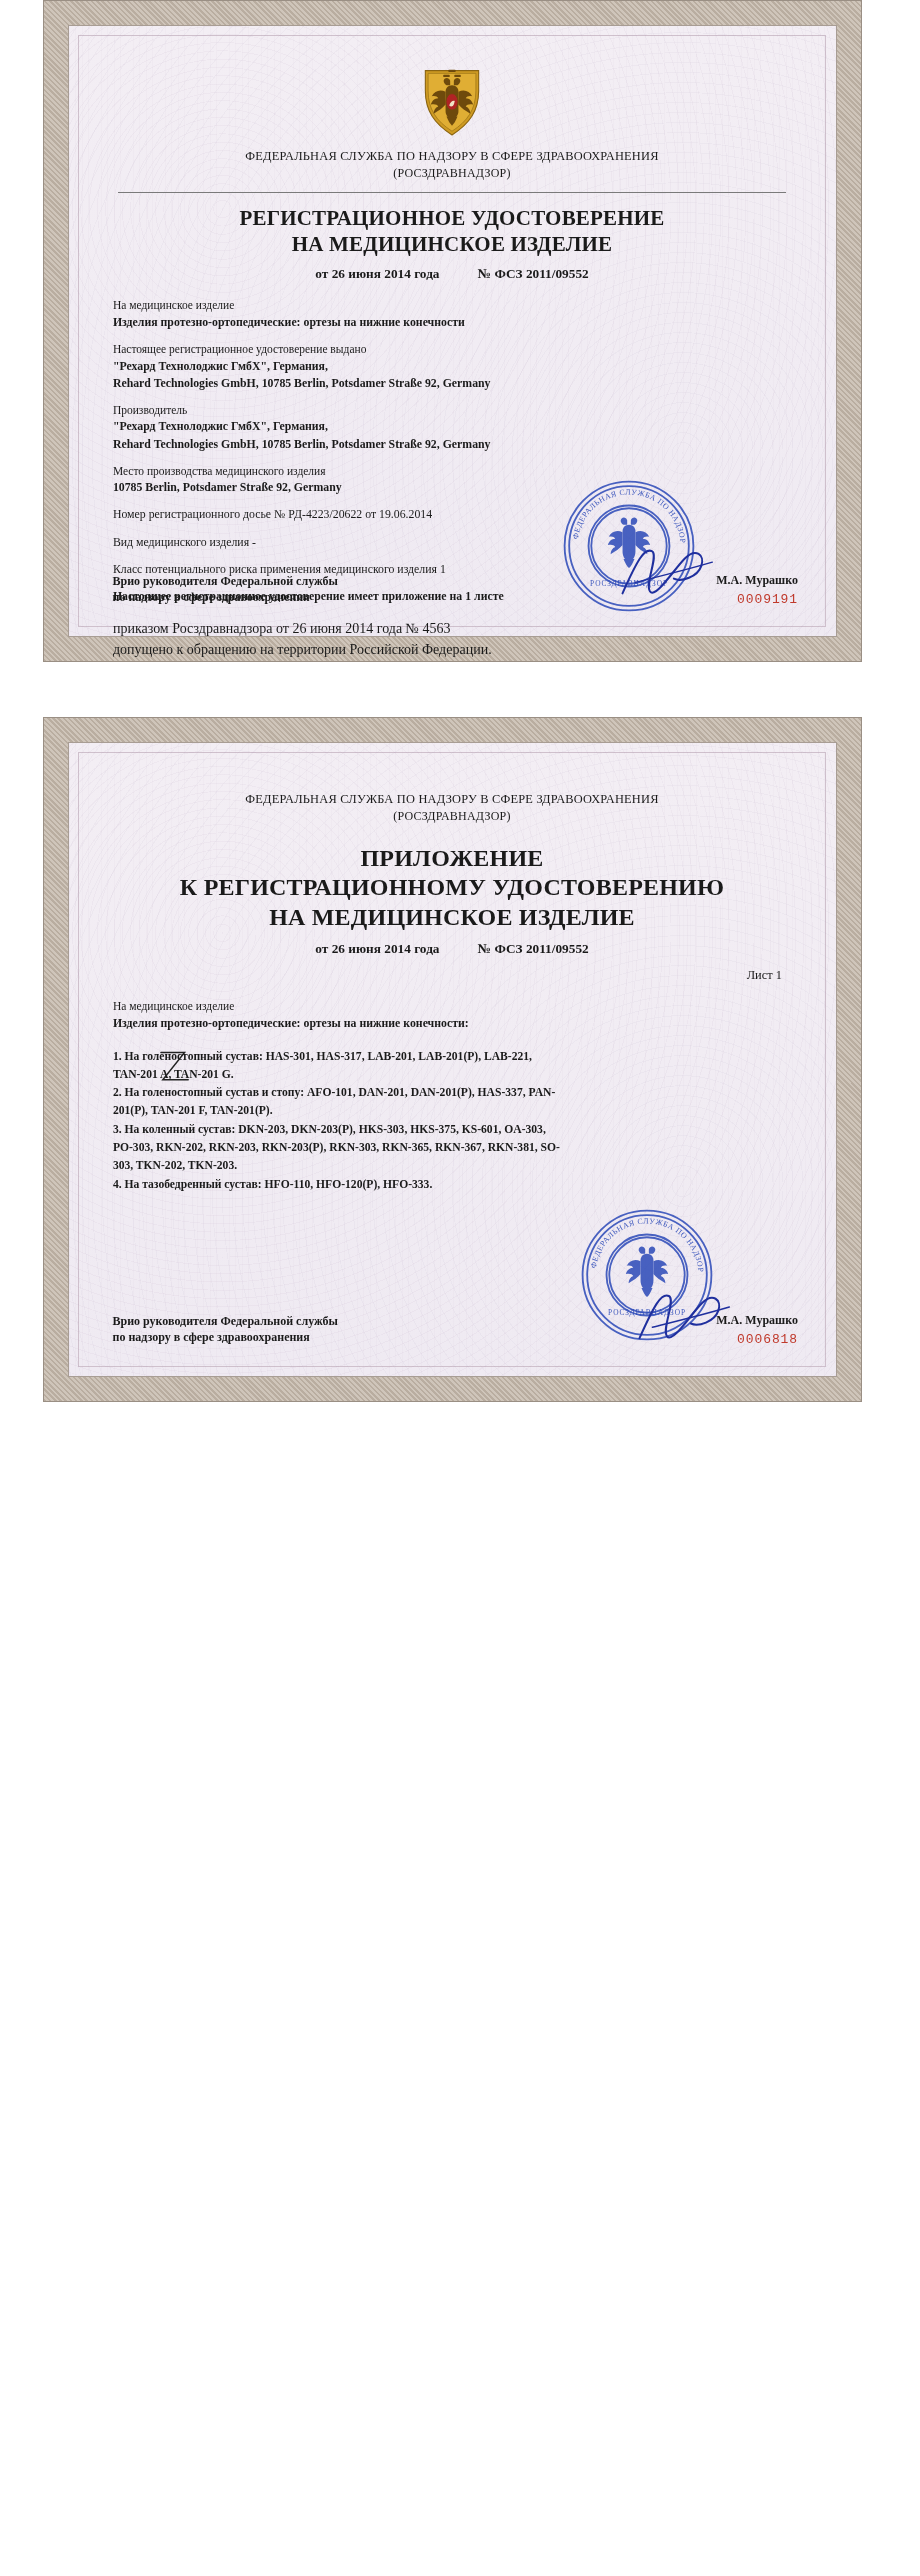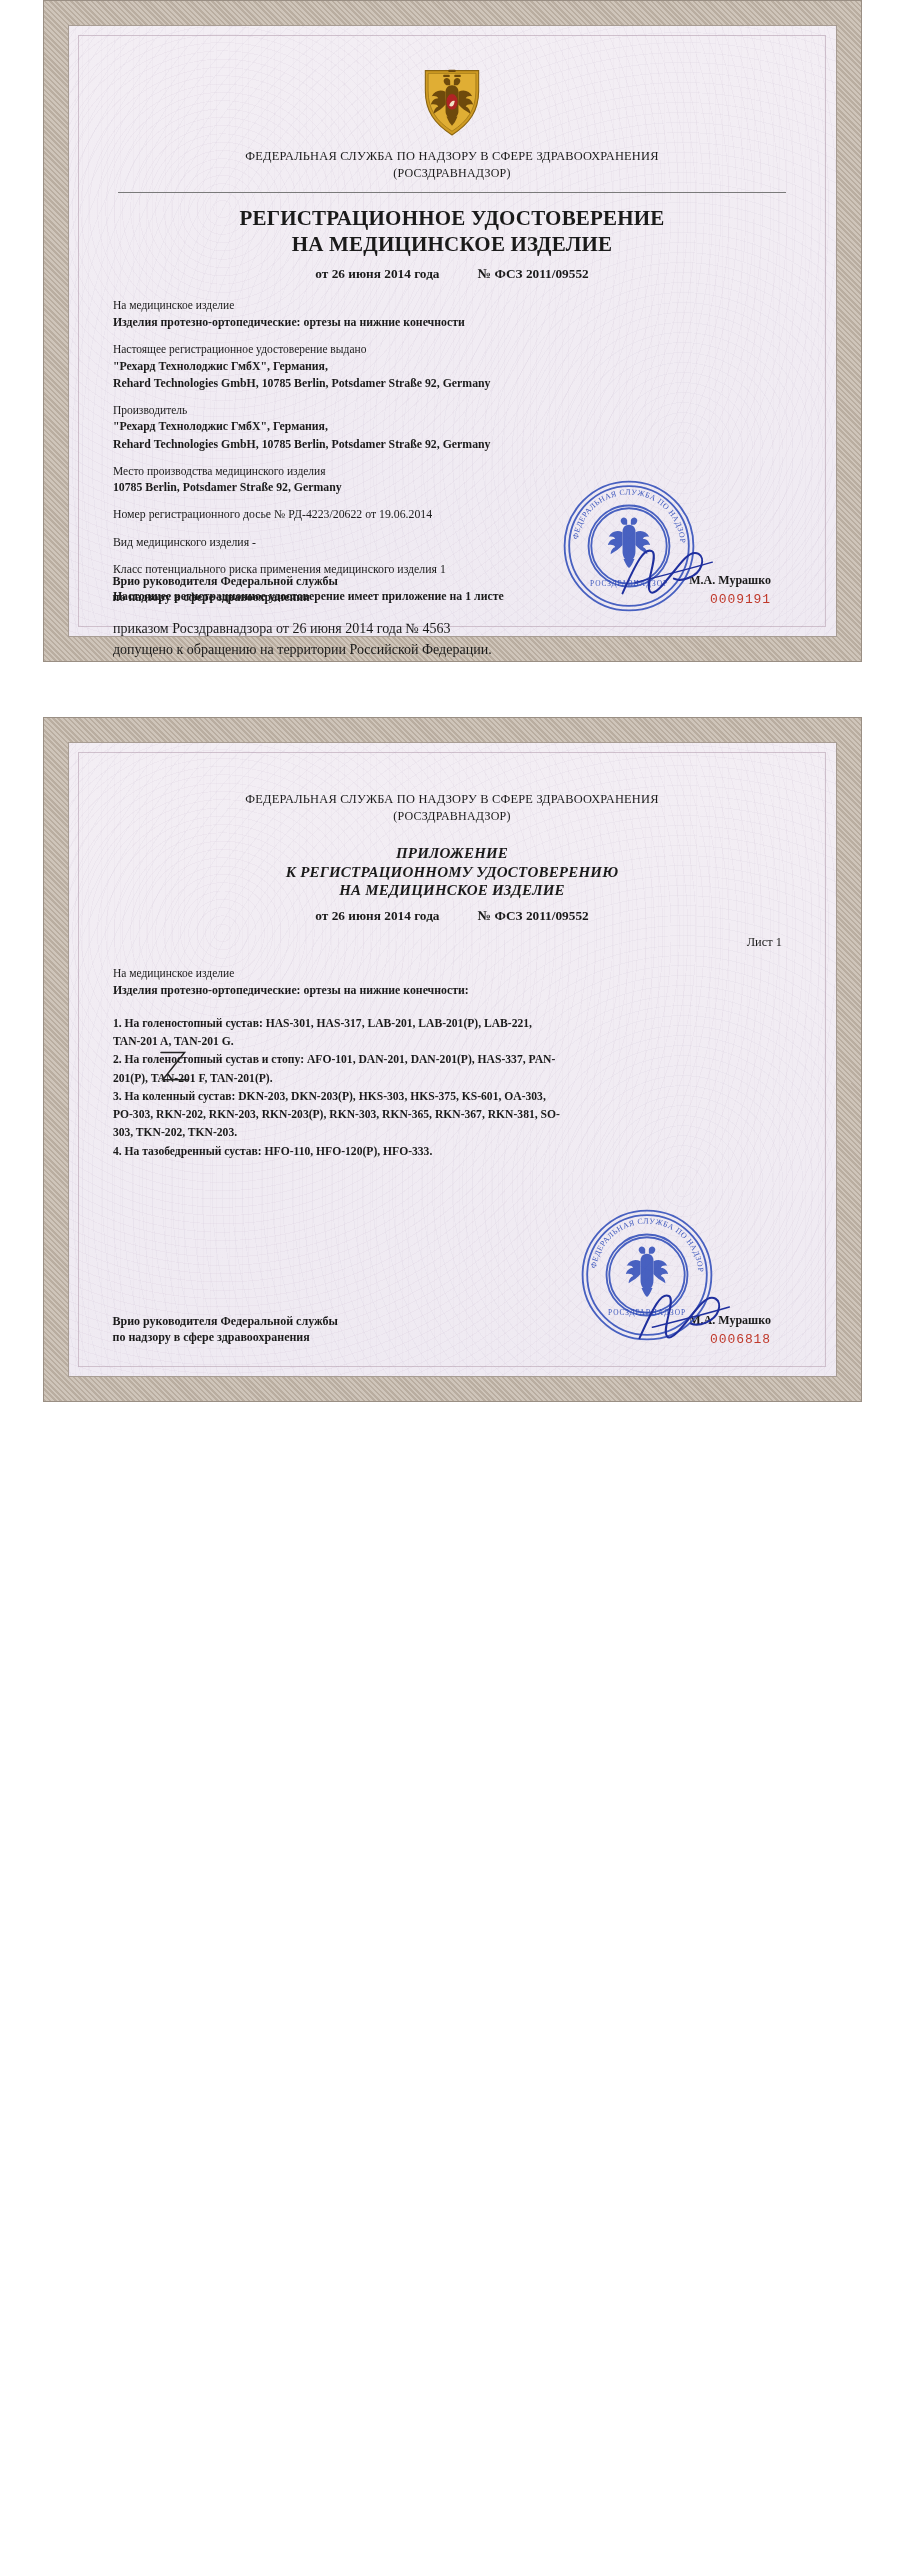--- a/index.html
+++ b/index.html
@@ -96,22 +96,21 @@
   }
 
   .title {
     text-align: center;
     font-weight: bold;
     font-size: 21px;
     line-height: 1.22;
     letter-spacing: 0.2px;
   }
   .title.small {
-    font-size: 15px;
-    font-style: italic;
+    font-size: 24px;
   }
   .subtitle-row {
     text-align: center;
     font-weight: bold;
     font-size: 13.3px;
     margin-top: 9.2px;
   }
   .subtitle-row .date { margin-right: 35px; }
 
   .sheet-no {
@@ -145,21 +144,21 @@
     font-size: 11.6px;
     line-height: 1.5;
     margin-top: 16px;
   }
   .list div { margin-bottom: 0.9px; }
 
   
   .sign-area {
     position: absolute;
     left: 44px;
-    right: 59px;
+    right: 32px;
     bottom: 31px;
     z-index: 3;
   }
   .sign-left {
     font-weight: bold;
     font-size: 12px;
     line-height: 1.35;
   }
   .sign-name {
     position: absolute;

